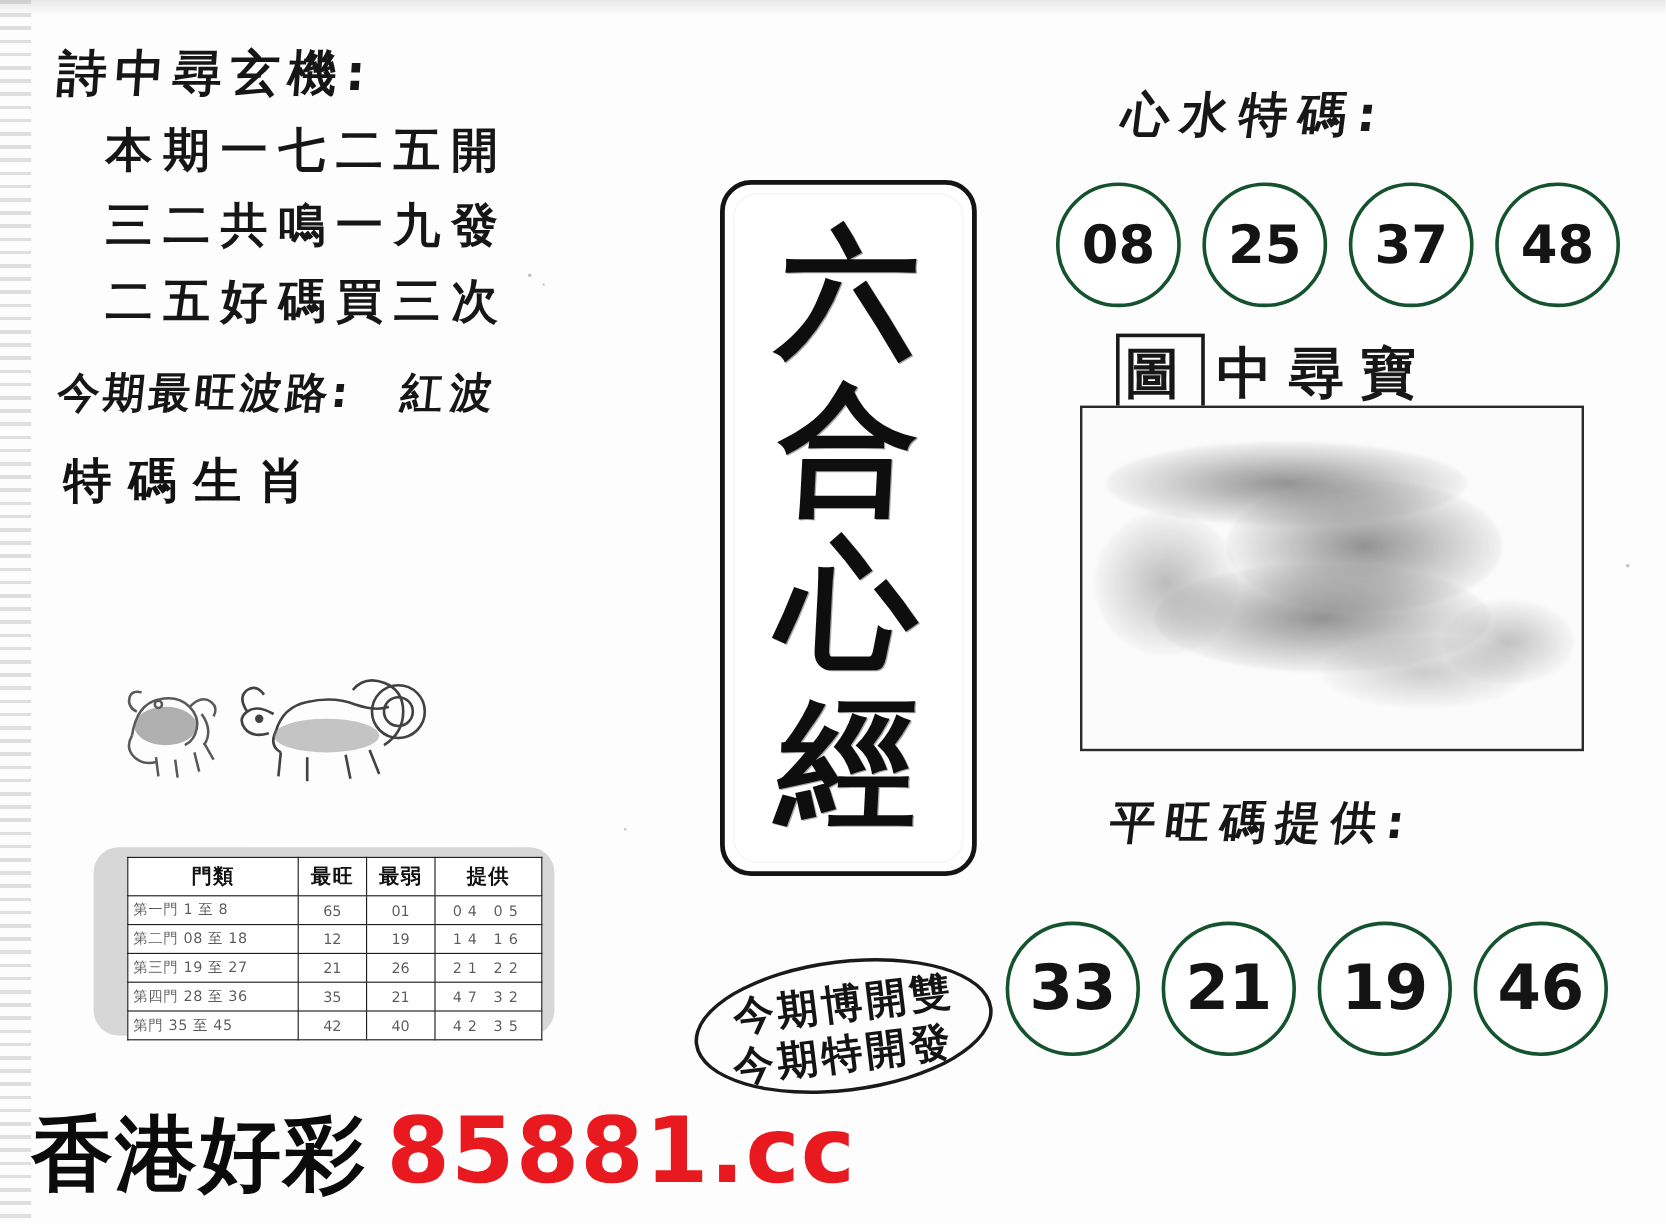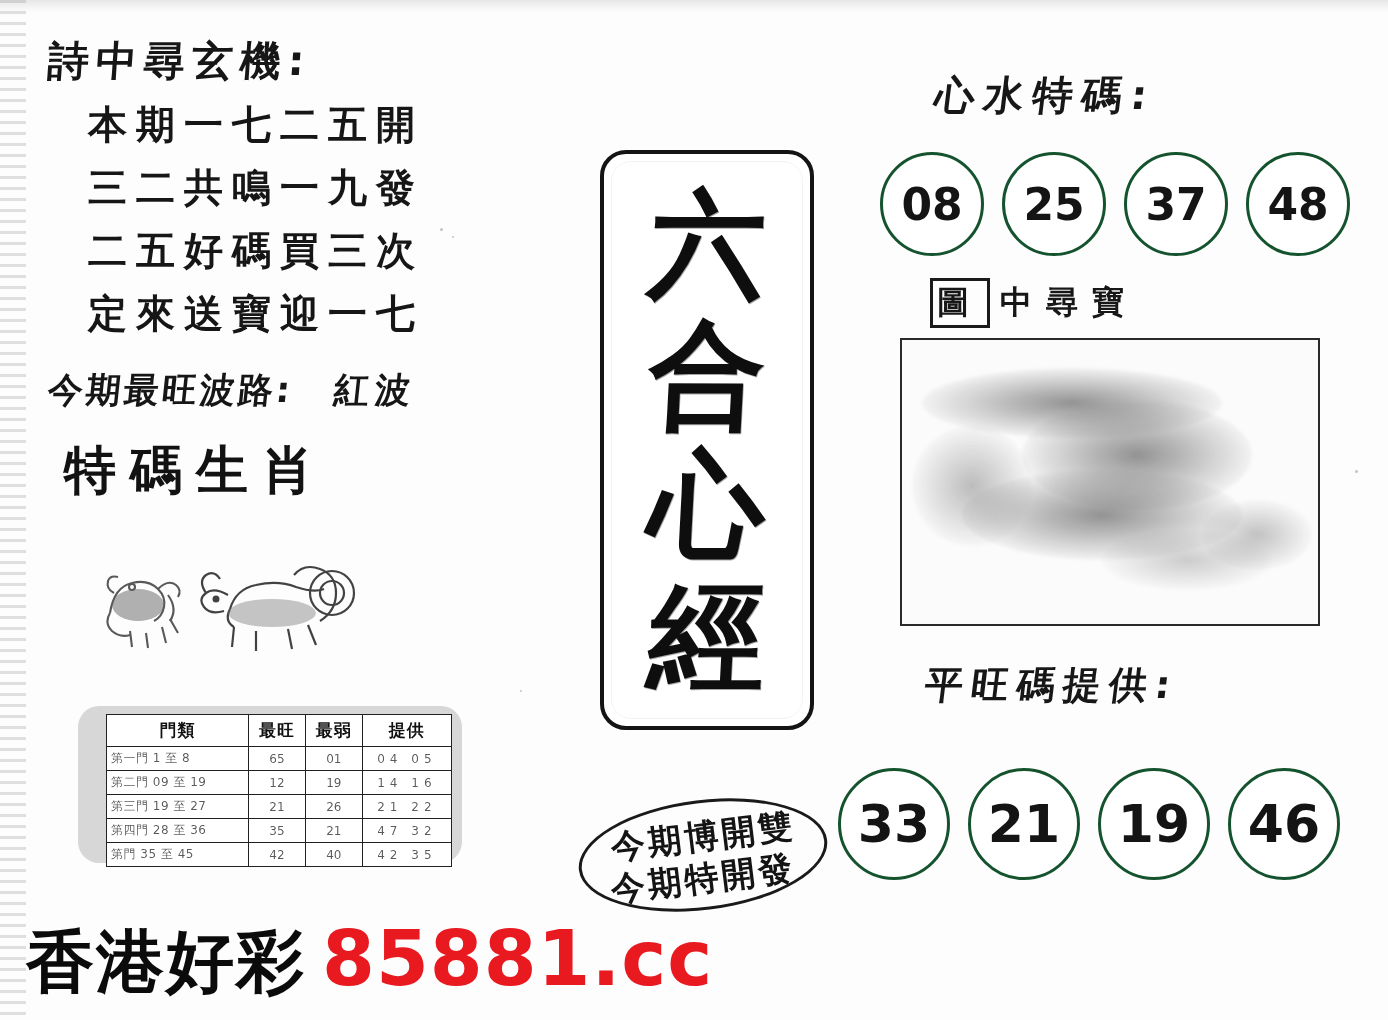--- a/index.html
+++ b/index.html
@@ -72,22 +72,22 @@
     font-size: 35px;
     letter-spacing: 3px;
     color: #161616;
     font-weight: 700;
     transform: skewX(-6deg);
   }
   .wave-line .wave-val { margin-left: 26px; letter-spacing: 6px; }
 
   .zodiac-title {
     margin-top: 22px;
-    margin-left: 16px;
-    font-size: 52px;
+    margin-left: 5px;
+    font-size: 40px;
     letter-spacing: 14px;
     color: #121212;
     font-weight: 700;
   }
 
   
   .animals {
     position: absolute;
     left: 80px;
     top: 535px;
@@ -223,21 +223,21 @@
     color: #141414;
     background: #ffffff;
     font-family: "DejaVu Sans", sans-serif;
   }
   .balls-bottom .ball { width: 112px; height: 112px; font-size: 52px; }
 
   .right-title-2 {
     position: absolute;
     left: 930px;
     top: 278px;
-    font-size: 32px;
+    font-size: 46px;
     letter-spacing: 14px;
     font-weight: 700;
     color: #171717;
   }
   .right-title-2 .boxed {
     display: inline-block;
     border: 3px solid #1a1a1a;
     padding: 0 4px;
     margin-right: 10px;
   }
@@ -311,21 +311,20 @@
   <div class="speck" style="left:452px;top:236px;width:2px;height:2px;"></div>
   <div class="speck" style="left:1355px;top:470px;width:3px;height:3px;"></div>
   <div class="speck" style="left:520px;top:690px;width:2px;height:2px;"></div>
 </div>
 
 <div class="left-col">
   <div class="cn poem-title">詩中尋玄機:</div>
   <div class="cn poem-line">本期一七二五開</div>
   <div class="cn poem-line">三二共鳴一九發</div>
   <div class="cn poem-line">二五好碼買三次</div>
-  <div class="cn poem-line">定來送寶迎一七</div>
 
   <div class="cn wave-line">
     <span>今期最旺波路:</span>
     <span class="wave-val">紅波</span>
   </div>
 
   <div class="cn zodiac-title">特碼生肖</div>
 </div>
 
 <div class="animals">
@@ -372,21 +371,21 @@
       </tr>
     </thead>
     <tbody>
       <tr>
         <td class="lbl">第一門 1 至 8</td>
         <td>65</td>
         <td>01</td>
         <td class="c-split">04  05</td>
       </tr>
       <tr>
-        <td class="lbl">第二門 09 至 19</td>
+        <td class="lbl">第二門 08 至 18</td>
         <td>12</td>
         <td>19</td>
         <td class="c-split">14  16</td>
       </tr>
       <tr>
         <td class="lbl">第三門 19 至 27</td>
         <td>21</td>
         <td>26</td>
         <td class="c-split">21  22</td>
       </tr>

